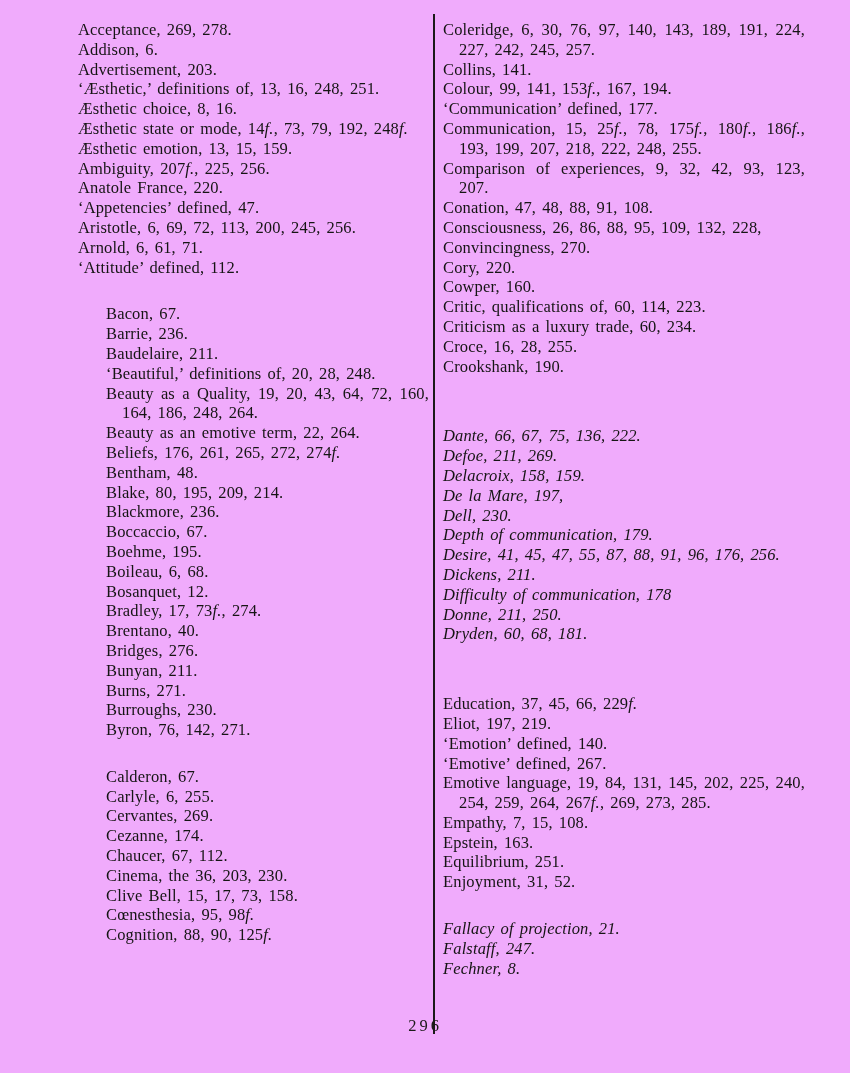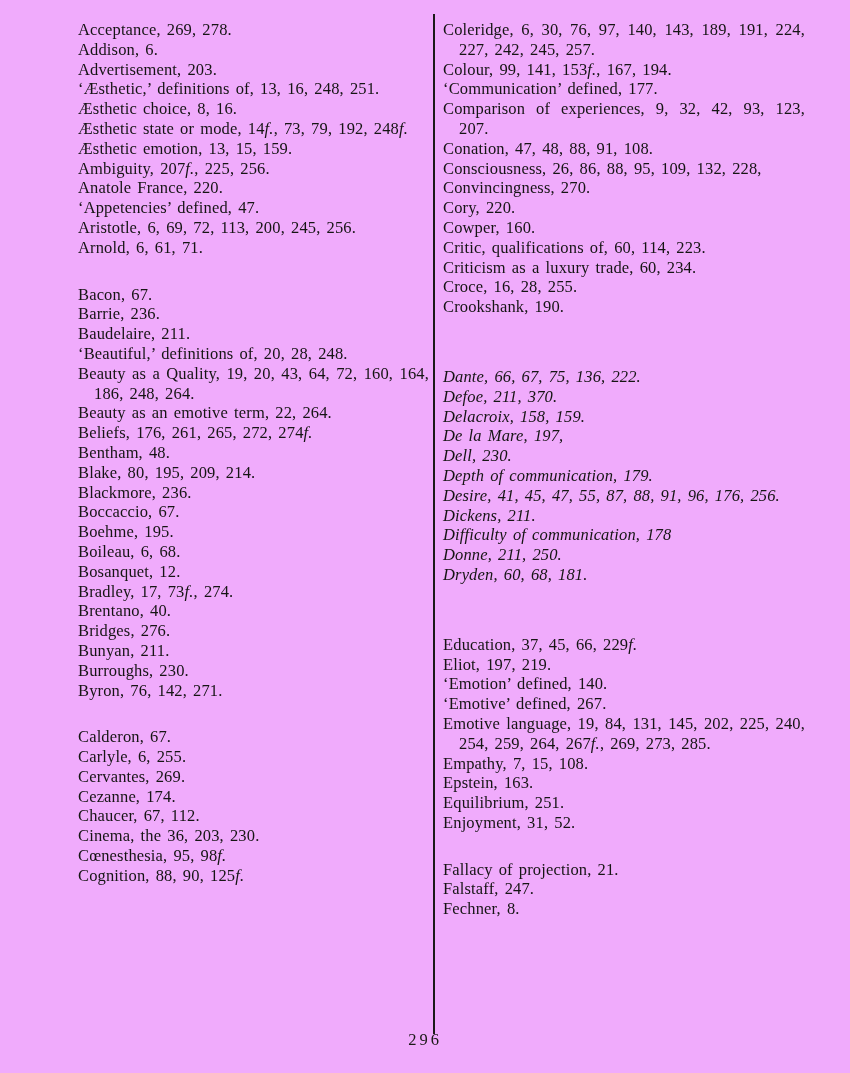--- a/index.html
+++ b/index.html
@@ -25,39 +25,39 @@
   .col-right { width: 362px; }
   .divider {
     position: absolute;
     left: 433px;
     top: 14px;
     width: 2px;
     height: 1020px;
     background: #1b1a18;
   }
   .section { margin-top: 0; }
-  .col-left  .section + .section { margin-top: 27px; }
+  .col-left  .section + .section { margin-top: 27px; margin-left: 28px; }
   .col-right .section:nth-child(2) { margin-top: 50px; font-style: italic; }
   .col-right .section:nth-child(3) { margin-top: 50px; }
-  .col-right .section:nth-child(4) { margin-top: 27px; }
+  .col-right .section:nth-child(4) { margin-top: 27px; font-style: italic; }
   .entry {
     font-size: 16.5px;
     line-height: 19.8px;
     text-align: justify;
     padding-left: 16px;
     text-indent: -16px;
     letter-spacing: 0.15px;
     word-spacing: 1.8px;
   }
   .entry i { font-style: italic; }
   .page-number {
     position: absolute;
     left: 0;
     right: 0;
-    bottom: 23px;
+    bottom: 37px;
     text-align: center;
     font-size: 16.5px;
     letter-spacing: 3px;
     color: #1b1a18;
   }
 </style>
 </head>
 <body>
 
 <div class="page">
@@ -70,73 +70,78 @@
           <div class="entry">Advertisement, 203.</div>
           <div class="entry">‘Æsthetic,’ definitions of, 13, 16, 248, 251.</div>
           <div class="entry">Æsthetic choice, 8, 16.</div>
           <div class="entry">Æsthetic state or mode, 14<i>f.</i>, 73, 79, 192, 248<i>f.</i></div>
           <div class="entry">Æsthetic emotion, 13, 15, 159.</div>
           <div class="entry">Ambiguity, 207<i>f.</i>, 225, 256.</div>
           <div class="entry">Anatole France, 220.</div>
           <div class="entry">‘Appetencies’ defined, 47.</div>
           <div class="entry">Aristotle, 6, 69, 72, 113, 200, 245, 256.</div>
           <div class="entry">Arnold, 6, 61, 71.</div>
+          <div class="entry">‘Attitude’ defined, 112.</div>
         </div>
         <div class="section">
           <div class="entry">Bacon, 67.</div>
           <div class="entry">Barrie, 236.</div>
           <div class="entry">Baudelaire, 211.</div>
           <div class="entry">‘Beautiful,’ definitions of, 20, 28, 248.</div>
           <div class="entry">Beauty as a Quality, 19, 20, 43, 64, 72, 160, 164, 186, 248, 264.</div>
           <div class="entry">Beauty as an emotive term, 22, 264.</div>
           <div class="entry">Beliefs, 176, 261, 265, 272, 274<i>f.</i></div>
           <div class="entry">Bentham, 48.</div>
           <div class="entry">Blake, 80, 195, 209, 214.</div>
           <div class="entry">Blackmore, 236.</div>
           <div class="entry">Boccaccio, 67.</div>
           <div class="entry">Boehme, 195.</div>
           <div class="entry">Boileau, 6, 68.</div>
           <div class="entry">Bosanquet, 12.</div>
           <div class="entry">Bradley, 17, 73<i>f.</i>, 274.</div>
           <div class="entry">Brentano, 40.</div>
           <div class="entry">Bridges, 276.</div>
           <div class="entry">Bunyan, 211.</div>
+          <div class="entry">Burns, 271.</div>
           <div class="entry">Burroughs, 230.</div>
           <div class="entry">Byron, 76, 142, 271.</div>
         </div>
         <div class="section">
           <div class="entry">Calderon, 67.</div>
           <div class="entry">Carlyle, 6, 255.</div>
           <div class="entry">Cervantes, 269.</div>
           <div class="entry">Cezanne, 174.</div>
           <div class="entry">Chaucer, 67, 112.</div>
           <div class="entry">Cinema, the 36, 203, 230.</div>
+          <div class="entry">Clive Bell, 15, 17, 73, 158.</div>
           <div class="entry">Cœnesthesia, 95, 98<i>f.</i></div>
           <div class="entry">Cognition, 88, 90, 125<i>f.</i></div>
         </div>
       </div>
     <div class="col col-right">
         <div class="section">
           <div class="entry">Coleridge, 6, 30, 76, 97, 140, 143, 189, 191, 224, 227, 242, 245, 257.</div>
+          <div class="entry">Collins, 141.</div>
           <div class="entry">Colour, 99, 141, 153<i>f.</i>, 167, 194.</div>
           <div class="entry">‘Communication’ defined, 177.</div>
+          <div class="entry">Communication, 15, 25<i>f.</i>, 78, 175<i>f.</i>, 180<i>f.</i>, 186<i>f.</i>, 193, 199, 207, 218, 222, 248, 255.</div>
           <div class="entry">Comparison of experiences, 9, 32, 42, 93, 123, 207.</div>
           <div class="entry">Conation, 47, 48, 88, 91, 108.</div>
           <div class="entry">Consciousness, 26, 86, 88, 95, 109, 132, 228,</div>
           <div class="entry">Convincingness, 270.</div>
           <div class="entry">Cory, 220.</div>
           <div class="entry">Cowper, 160.</div>
           <div class="entry">Critic, qualifications of, 60, 114, 223.</div>
           <div class="entry">Criticism as a luxury trade, 60, 234.</div>
           <div class="entry">Croce, 16, 28, 255.</div>
           <div class="entry">Crookshank, 190.</div>
         </div>
         <div class="section">
           <div class="entry">Dante, 66, 67, 75, 136, 222.</div>
-          <div class="entry">Defoe, 211, 370.</div>
+          <div class="entry">Defoe, 211, 269.</div>
           <div class="entry">Delacroix, 158, 159.</div>
           <div class="entry">De la Mare, 197,</div>
           <div class="entry">Dell, 230.</div>
           <div class="entry">Depth of communication, 179.</div>
           <div class="entry">Desire, 41, 45, 47, 55, 87, 88, 91, 96, 176, 256.</div>
           <div class="entry">Dickens, 211.</div>
           <div class="entry">Difficulty of communication, 178</div>
           <div class="entry">Donne, 211, 250.</div>
           <div class="entry">Dryden, 60, 68, 181.</div>
         </div>

